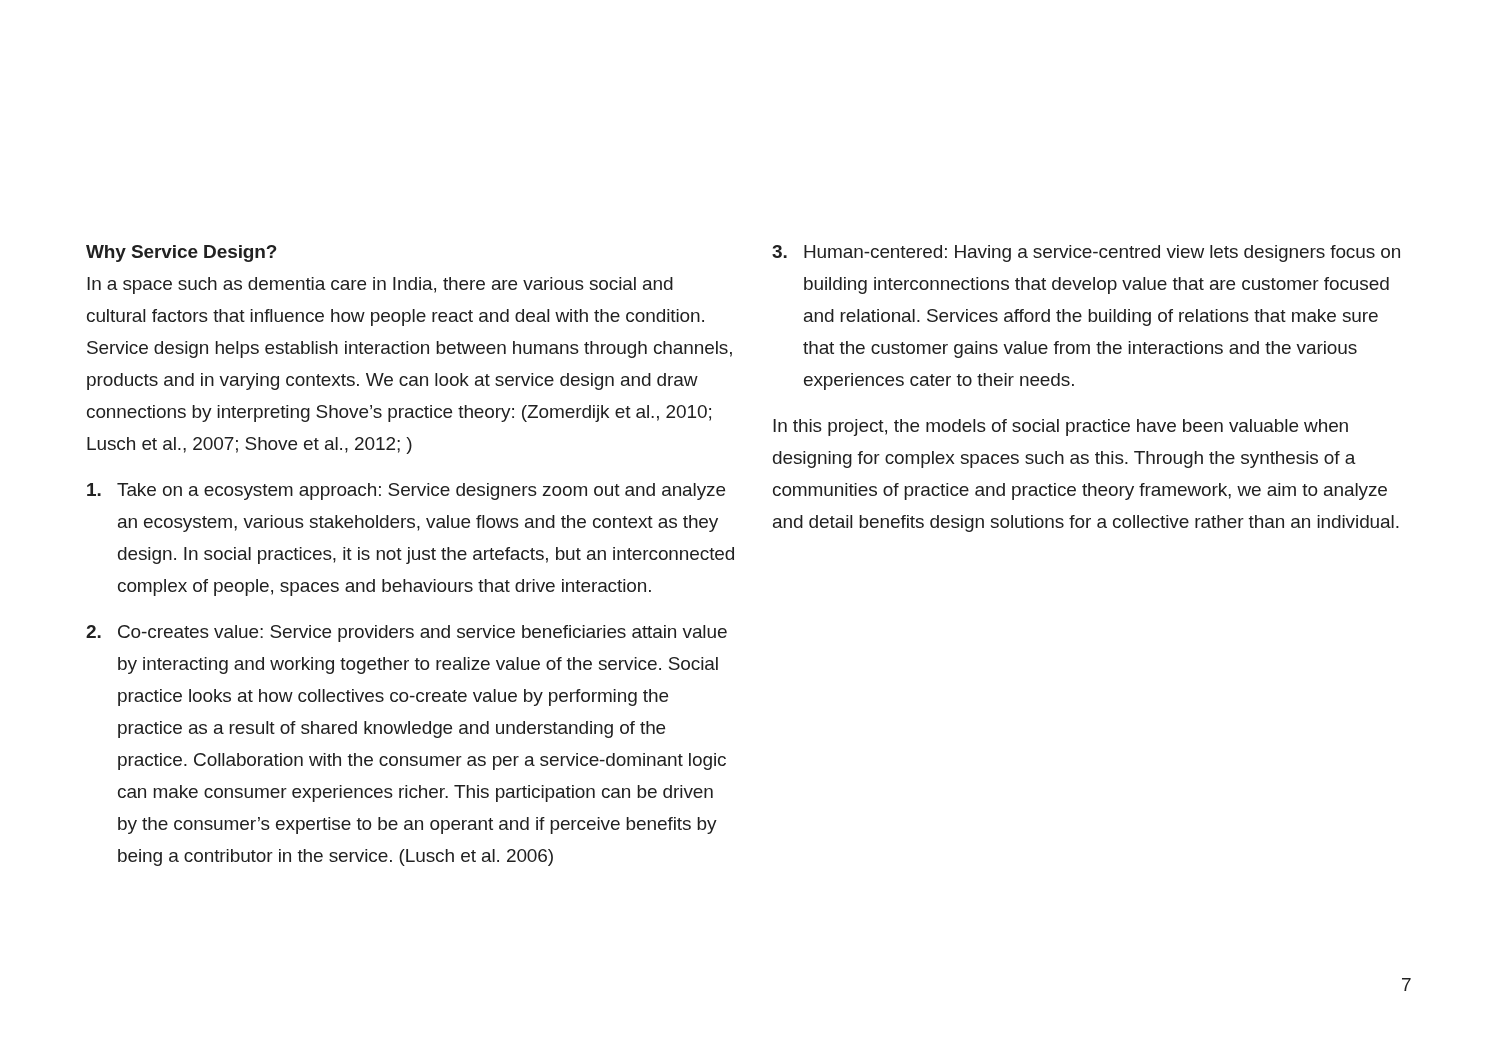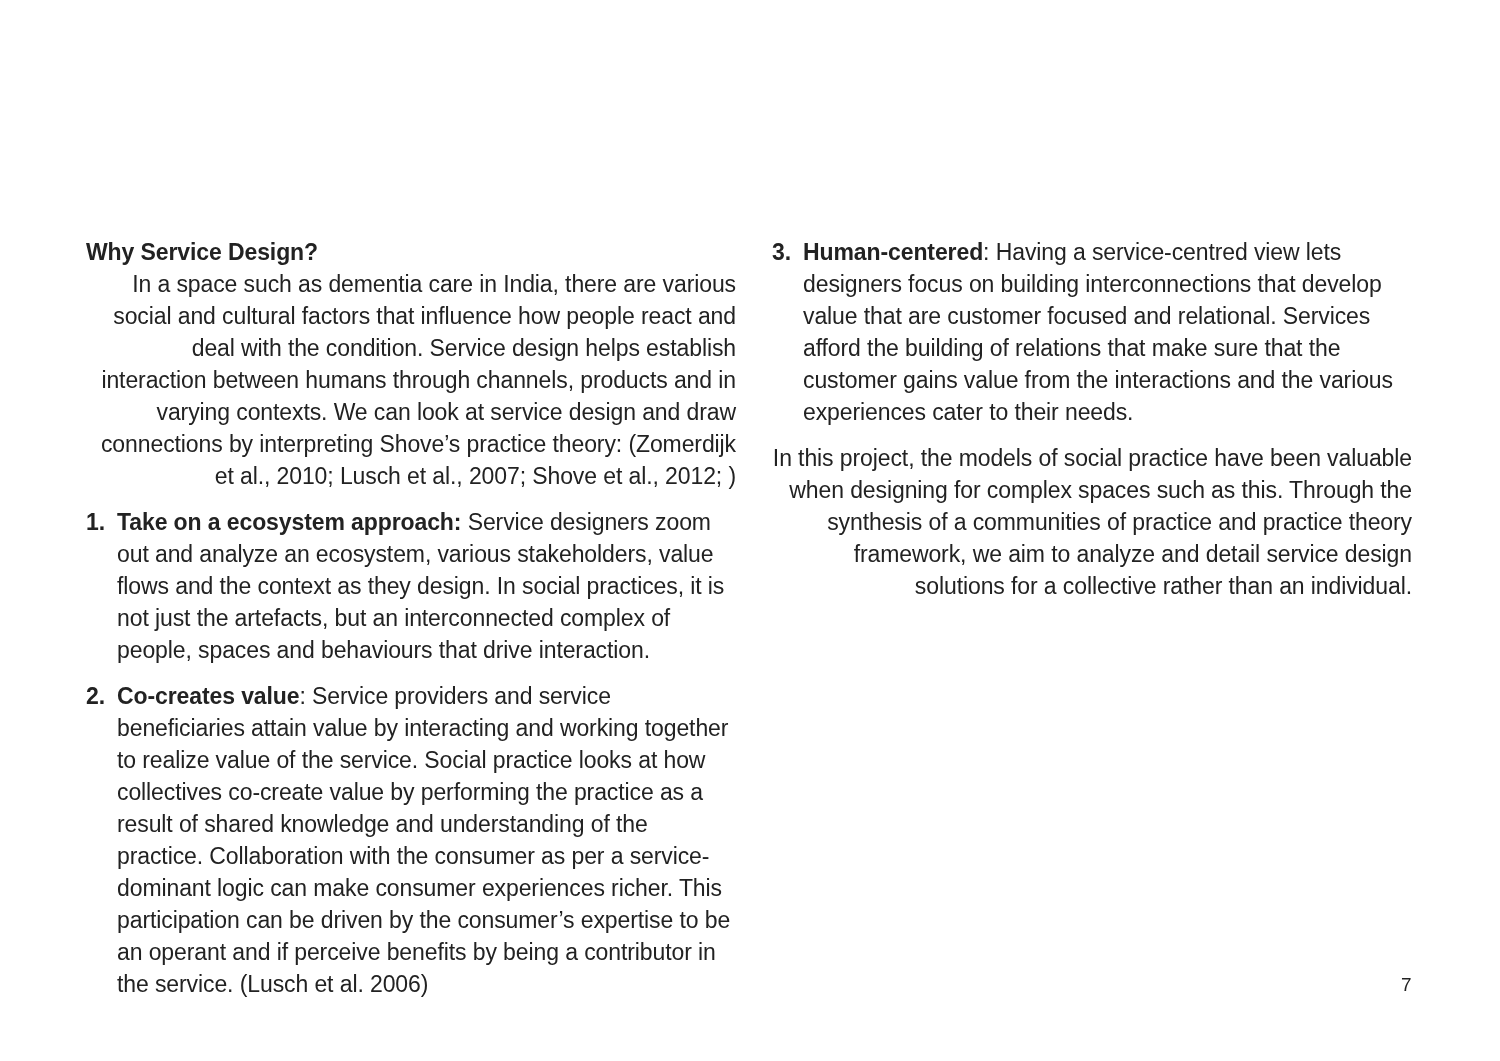--- a/index.html
+++ b/index.html
@@ -2,29 +2,29 @@
 <html><head>
   <meta charset="utf-8">
   <style>
     html, body { margin: 0; padding: 0; background: #ffffff; }
     body {
       width: 1500px; height: 1061px; position: relative; overflow: hidden;
       font-family: "Liberation Sans", "DejaVu Sans", sans-serif;
       color: #222222;
     }
     .page { position: absolute; left: 0; top: 0; width: 1500px; height: 1061px; }
-    .col { position: absolute; top: 236px; font-size: 23px; line-height: 32px; letter-spacing: -0.1px; }
+    .col { position: absolute; top: 236px; font-size: 19px; line-height: 32px; letter-spacing: -0.1px; }
     .col-left { left: 86px; width: 650px; }
     .col-right { left: 772px; width: 640px; }
     .heading { font-weight: bold; display: block; }
-    .para { margin: 0 0 14px 0; text-align: right; }
+    .para { margin: 0 0 14px 0; }
     .list { margin: 0; padding: 0; list-style: none; }
     .list-item { position: relative; padding-left: 31px; margin: 0 0 14px 0; }
     .list-num { position: absolute; left: 0; top: 0; font-weight: bold; }
-    .lead { font-weight: bold; }
+    .lead { font-weight: normal; }
     .page-number { position: absolute; left: 1401px; top: 974px; font-size: 19px; }
   </style>
 </head>
 <body>
 
 <div class="page">
 
   <div class="col col-left">
     <span class="heading">Why Service Design?</span>
     <p class="para">In a space such as dementia care in India, there are various social and cultural factors that influence how people react and deal with the condition. Service design helps establish interaction between humans through channels, products and in varying contexts. We can look at service design and draw connections by interpreting Shove’s practice theory: (Zomerdijk et al., 2010; Lusch et al., 2007; Shove et al., 2012; )</p>
@@ -40,17 +40,17 @@
     </ol>
   </div>
 
   <div class="col col-right">
     <ol class="list">
       <li class="list-item">
         <span class="list-num">3.</span>
         <span class="lead">Human-centered</span><span>: Having a service-centred view lets designers focus on building interconnections that develop value that are customer focused and relational. Services afford the building of relations that make sure that the customer gains value from the interactions and the various experiences cater to their needs.</span>
       </li>
     </ol>
-    <p class="para">In this project, the models of social practice have been valuable when designing for complex spaces such as this. Through the synthesis of a communities of practice and practice theory framework, we aim to analyze and detail service design solutions for a collective rather than an individual.</p>
+    <p class="para">In this project, the models of social practice have been valuable when designing for complex spaces such as this. Through the synthesis of a communities of practice and practice theory framework, we aim to analyze and detail benefits design solutions for a collective rather than an individual.</p>
   </div>
 
   <div class="page-number">7</div>
 </div>
 
 </body></html>

